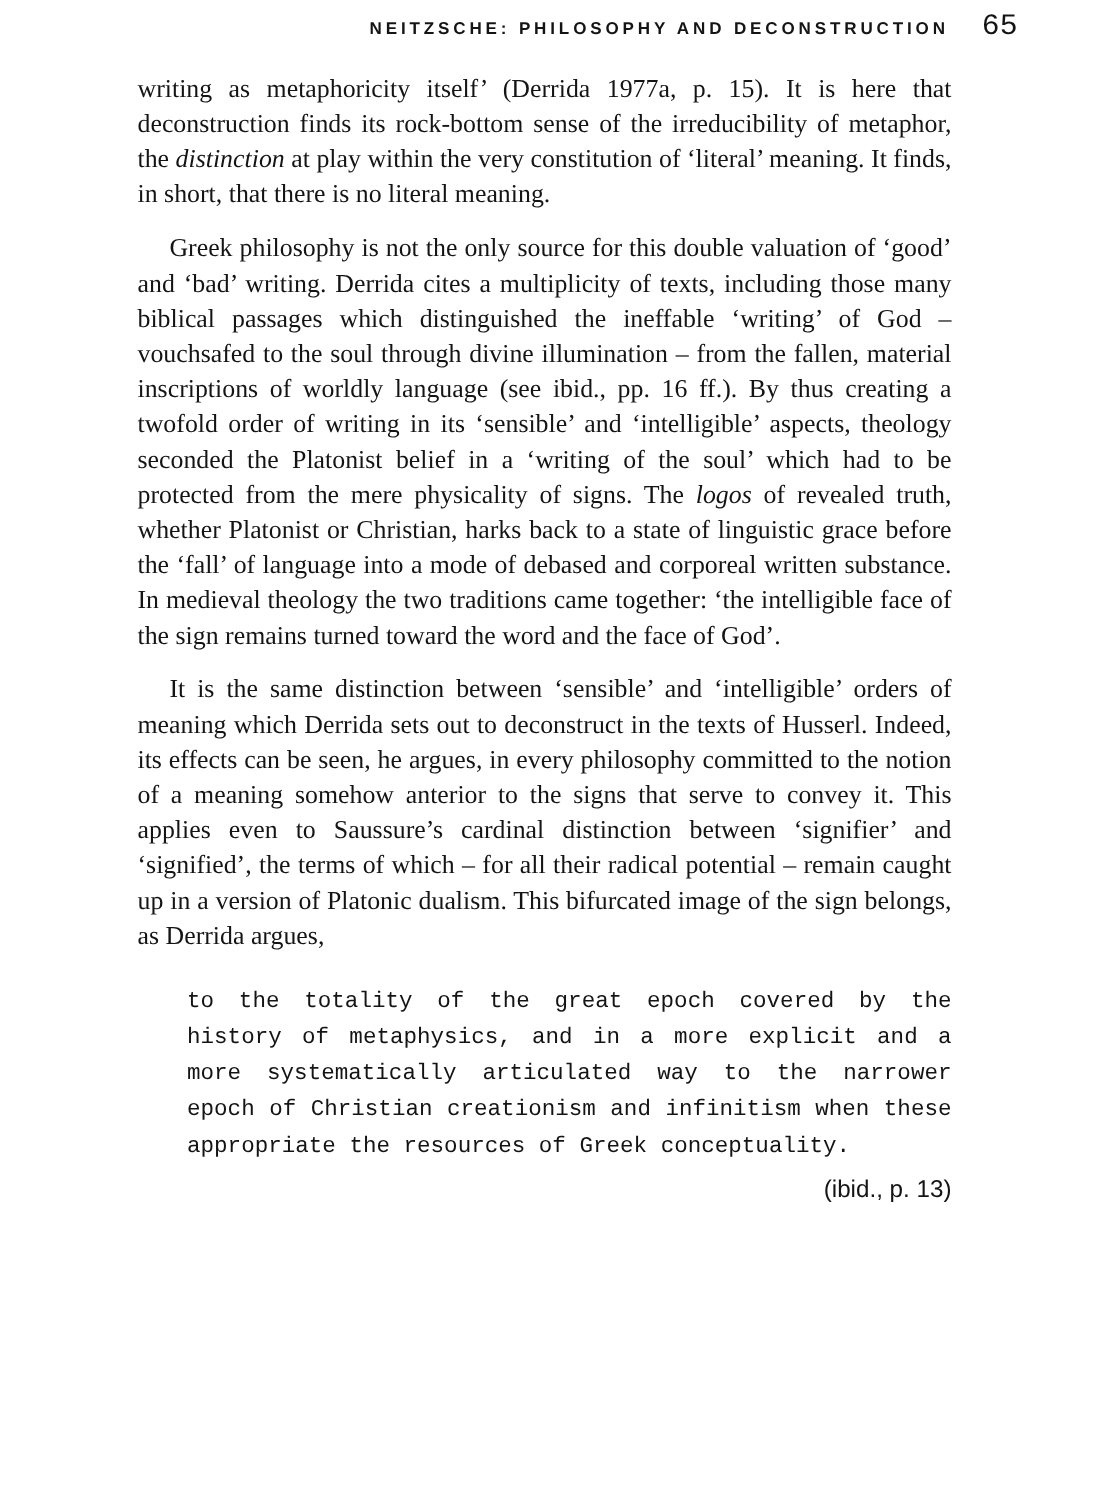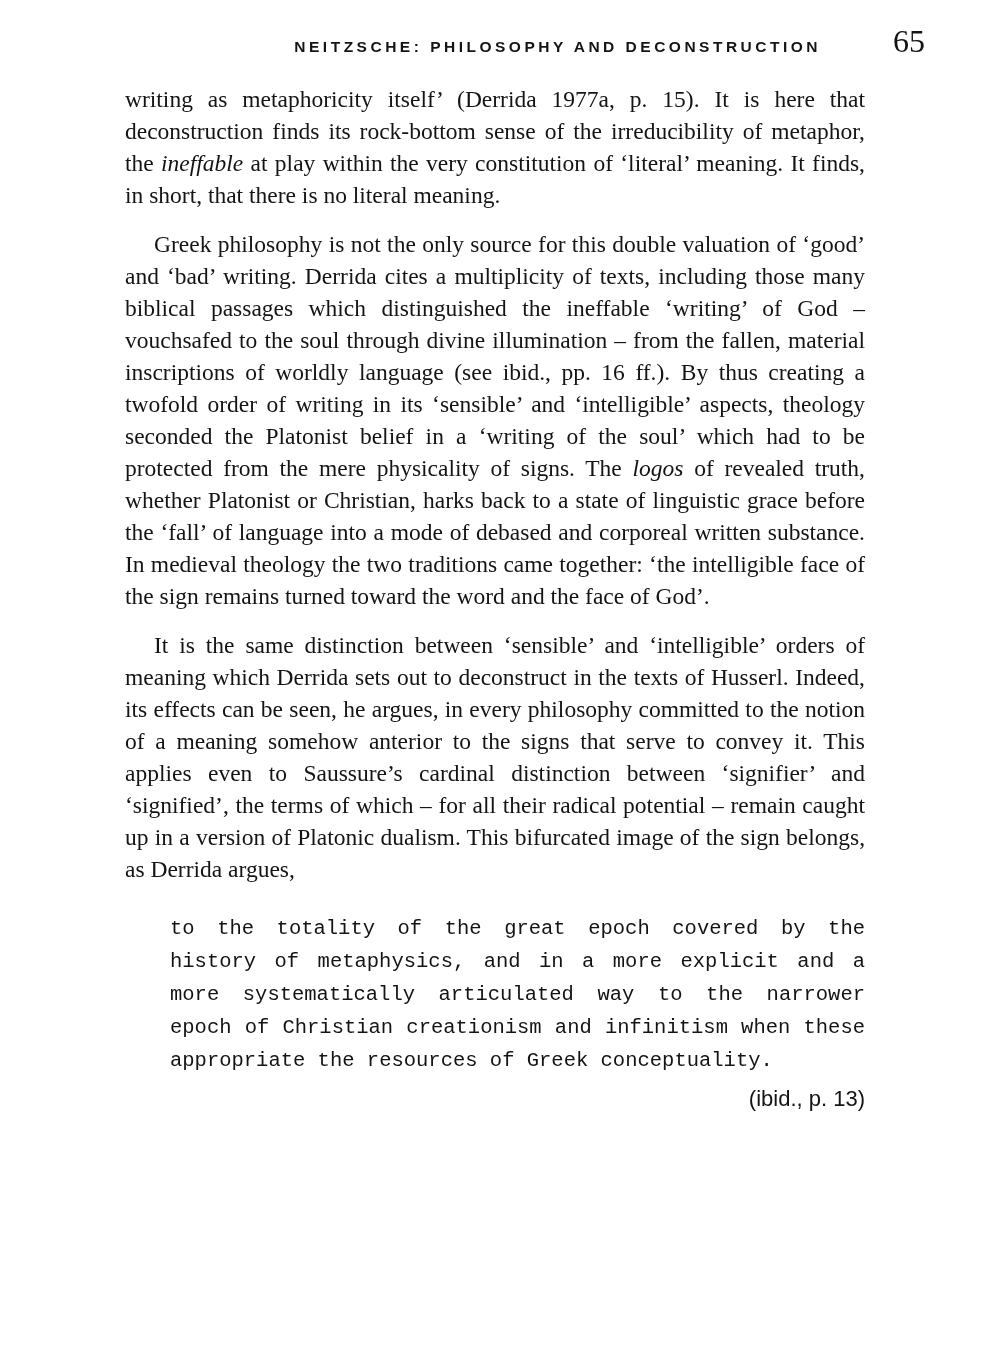--- a/index.html
+++ b/index.html
@@ -11,43 +11,42 @@
     width: 1000px;
     height: 1350px;
     color: #141414;
     font-family: "Liberation Serif", serif;
     overflow: hidden;
   }
   .page {
     box-sizing: border-box;
     width: 1000px;
     height: 1350px;
-    padding: 25px 75px 0 125px;
+    padding: 12px 75px 0 125px;
   }
   
   .running-head {
     display: flex;
     justify-content: flex-end;
     align-items: baseline;
     gap: 30px;
   }
   .running-title {
     font-family: "Liberation Sans", sans-serif;
     font-size: 15.5px;
     font-weight: 600;
     letter-spacing: 3.5px;
     text-transform: uppercase;
     white-space: nowrap;
   }
   .page-number {
-    font-family: Liberation Serif, serif;
-    font-size: 32px;
+    font-family: Liberation Mono, monospace;
+    font-size: 27px;
     font-weight: 500;
     line-height: 1;
-    margin-left: 42px;
   }
   
   .content {
     margin-top: 26px;
     margin-right: 60px; 
     text-align: justify;
     hyphens: auto;
     -webkit-hyphens: auto;
   }
   p.para {
@@ -77,20 +76,20 @@
 <body>
 
 <div class="page">
 
   <header class="running-head">
     <span class="running-title">NEITZSCHE: PHILOSOPHY AND DECONSTRUCTION</span>
     <span class="page-number">65</span>
   </header>
 
   <div class="content" id="content">
-      <p class="para"><span>writing as metaphoricity itself’ (Derrida 1977a, p. 15). It is here that deconstruction finds its rock-bottom sense of the irreducibility of metaphor, the </span><span class="italic">ineffable</span><span> at play within the very constitution of ‘literal’ meaning. It finds, in short, that there is no literal meaning.</span></p>
+      <p class="para"><span>writing as metaphoricity itself’ (Derrida 1977a, p. 15). It is here that deconstruction finds its rock-bottom sense of the irreducibility of metaphor, the </span><span class="italic">distinction</span><span> at play within the very constitution of ‘literal’ meaning. It finds, in short, that there is no literal meaning.</span></p>
       <p class="para indent"><span>Greek philosophy is not the only source for this double valuation of ‘good’ and ‘bad’ writing. Derrida cites a multiplicity of texts, including those many biblical passages which distinguished the ineffable ‘writing’ of God – vouchsafed to the soul through divine illumination – from the fallen, material inscriptions of worldly language (see ibid., pp. 16 ff.). By thus creating a twofold order of writing in its ‘sensible’ and ‘intelligible’ aspects, theology seconded the Platonist belief in a ‘writing of the soul’ which had to be protected from the mere physicality of signs. The </span><span class="italic">logos</span><span> of revealed truth, whether Platonist or Christian, harks back to a state of linguistic grace before the ‘fall’ of language into a mode of debased and corporeal written substance. In medieval theology the two traditions came together: ‘the intelligible face of the sign remains turned toward the word and the face of God’.</span></p>
       <p class="para indent"><span>It is the same distinction between ‘sensible’ and ‘intelligible’ orders of meaning which Derrida sets out to deconstruct in the texts of Husserl. Indeed, its effects can be seen, he argues, in every philosophy committed to the notion of a meaning somehow anterior to the signs that serve to convey it. This applies even to Saussure’s cardinal distinction between ‘signifier’ and ‘signified’, the terms of which – for all their radical potential – remain caught up in a version of Platonic dualism. This bifurcated image of the sign belongs, as Derrida argues,</span></p>
       <div class="blockquote"><span>to the totality of the great epoch covered by the history of metaphysics, and in a more explicit and a more systematically articulated way to the narrower epoch of Christian creationism and infinitism when these appropriate the resources of Greek conceptuality.</span></div>
       <div class="citation"><span>(ibid., p. 13)</span></div>
     </div>
 
 </div>
 
 </body></html>

